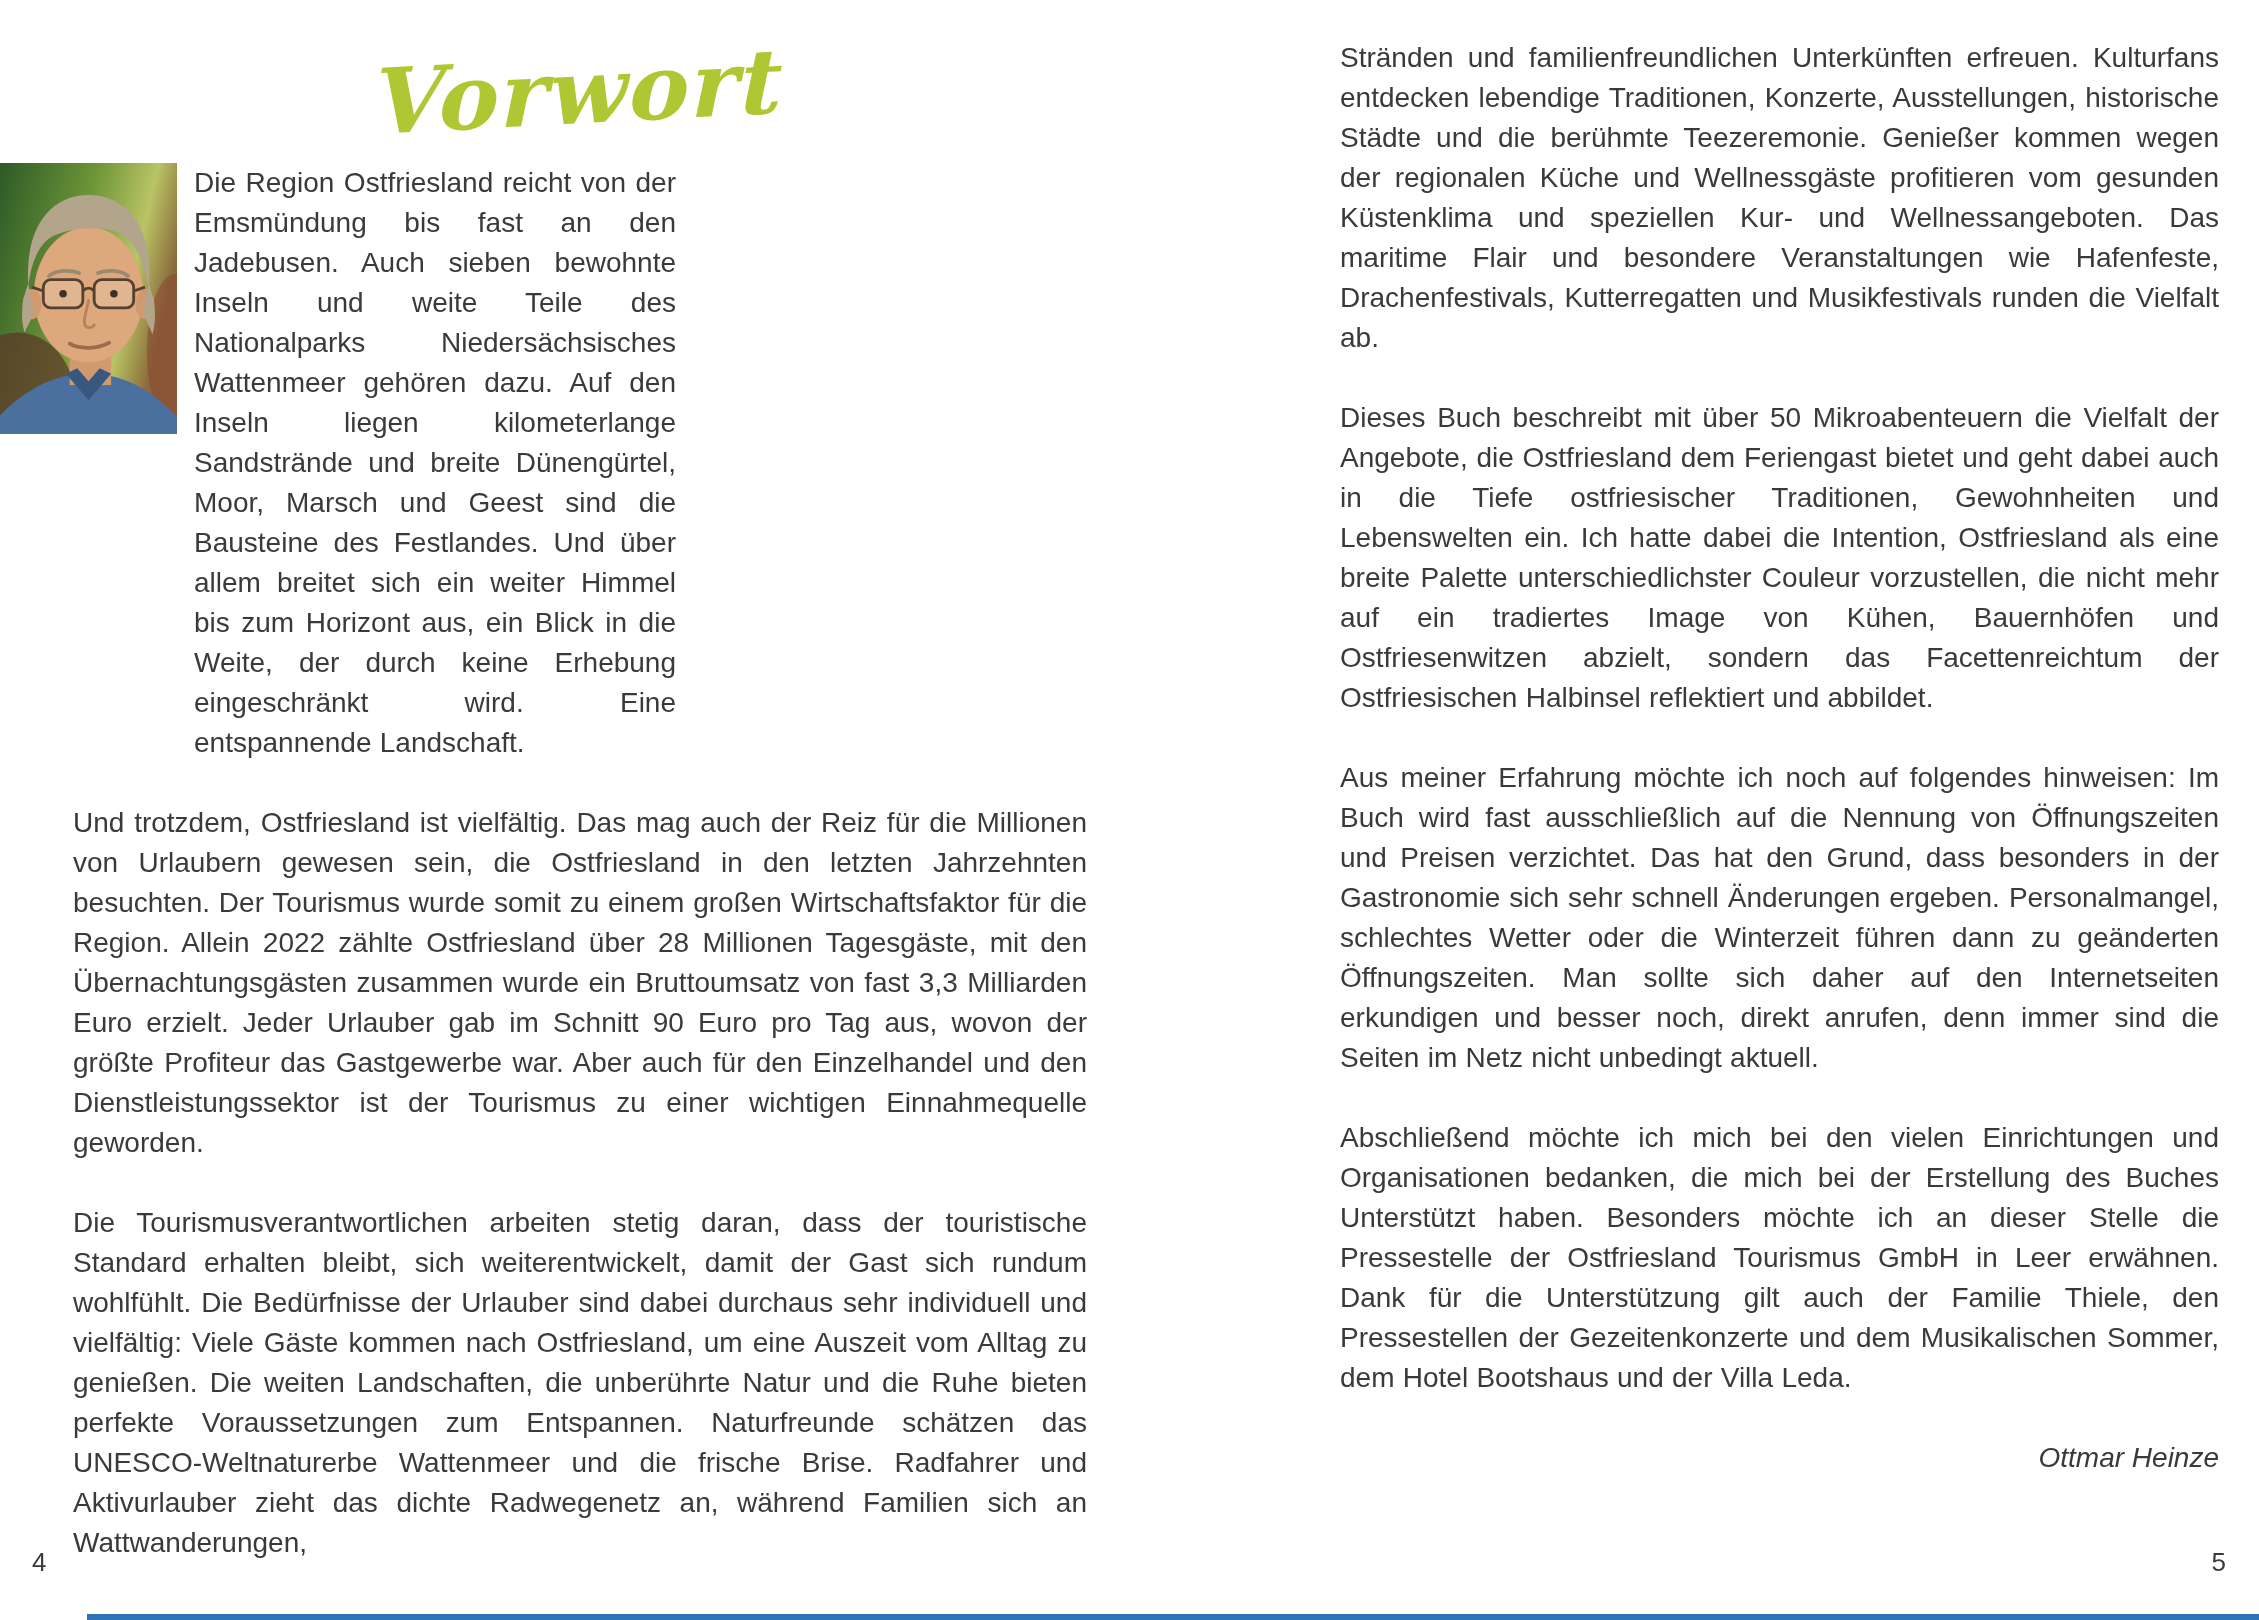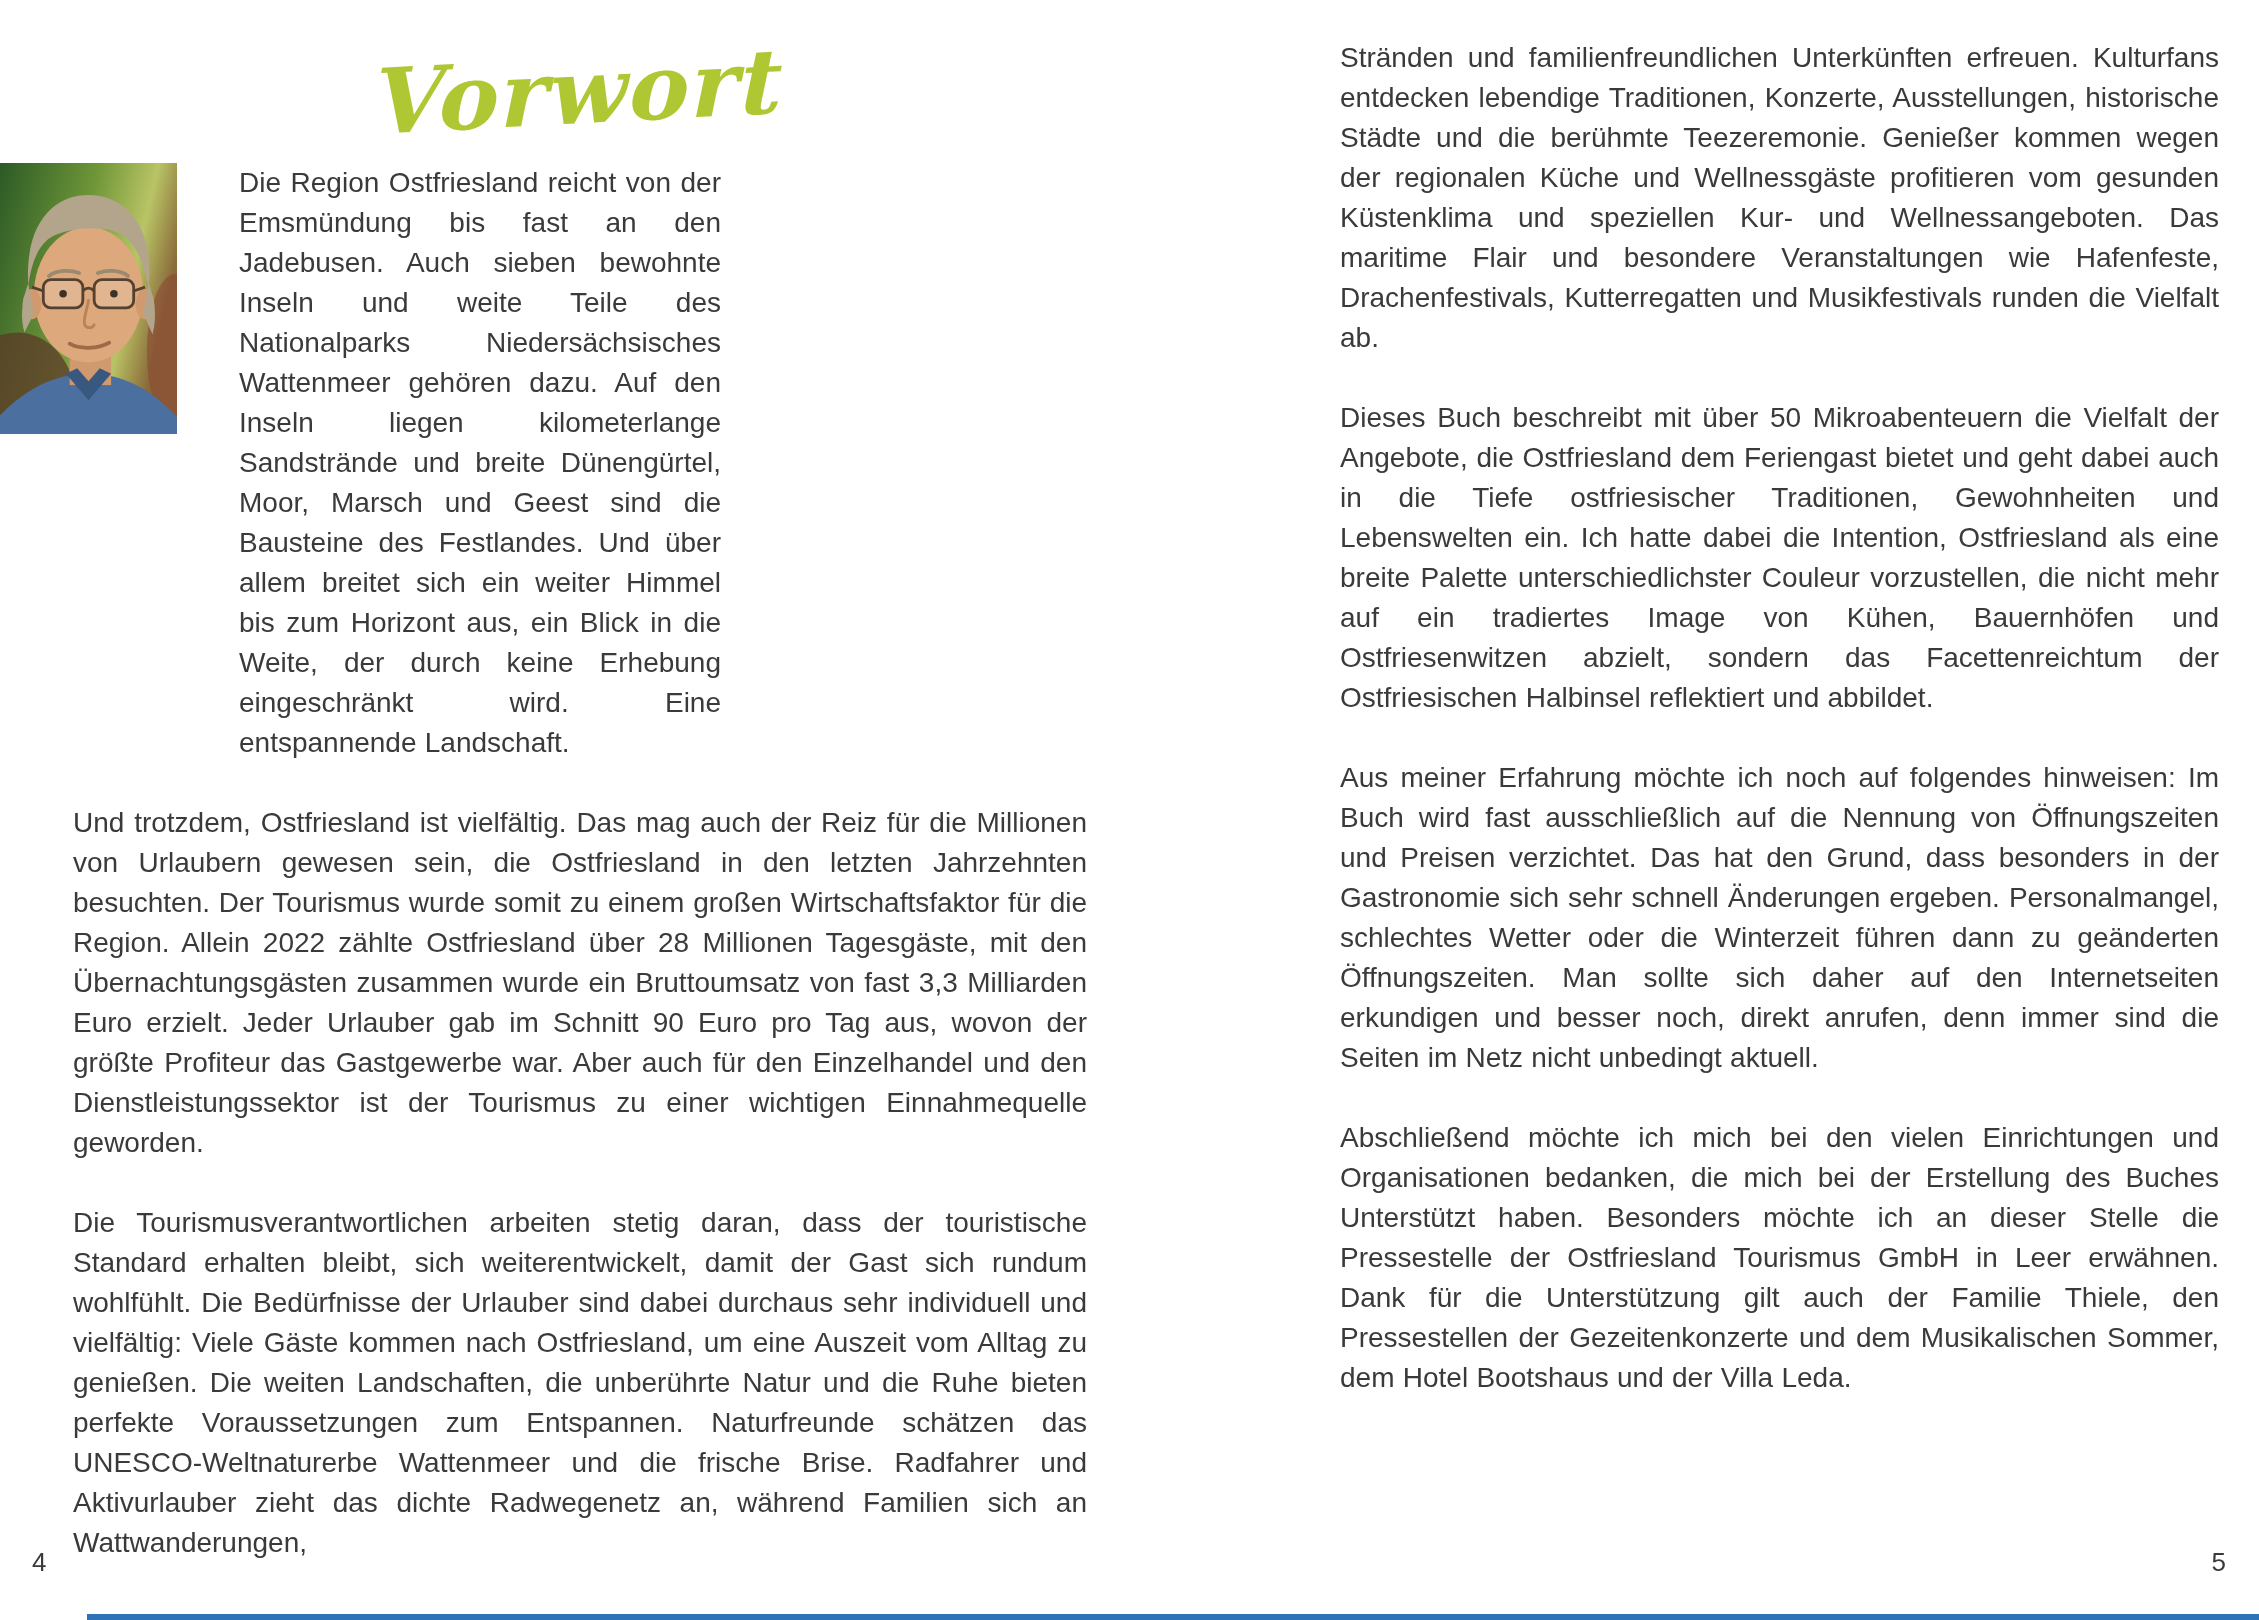--- a/index.html
+++ b/index.html
@@ -35,21 +35,20 @@
     margin:0 0 40px 0;
     hyphens:auto;
     -webkit-hyphens:auto;
     word-spacing:0.5px;
   }
 
   .intro-row{
     display:flex;
     margin-left:-73px;   
     margin-bottom:40px;
-    gap:45px;
   }
   .photo{
     width:177px;height:271px;
     flex:none;
     overflow:hidden;
   }
   .intro{
     width:482px;
     margin:0 0 0 17px;
   }
@@ -129,19 +128,20 @@
 
     <div class="pagenum left">4</div>
   </section>
 
   <section class="page page-right">
     <p class="body">Stränden und familienfreundlichen Unterkünften erfreuen. Kulturfans entdecken lebendige Traditionen, Konzerte, Ausstellungen, historische Städte und die berühmte Teezeremonie. Genießer kommen wegen der regionalen Küche und Wellnessgäste profitieren vom gesunden Küstenklima und speziellen Kur- und Wellnessangeboten. Das maritime Flair und besondere Veranstaltungen wie Hafenfeste, Drachenfestivals, Kutterregatten und Musikfestivals runden die Vielfalt ab.</p>
     <p class="body">Dieses Buch beschreibt mit über 50 Mikroabenteuern die Vielfalt der Angebote, die Ostfriesland dem Feriengast bietet und geht dabei auch in die Tiefe ostfriesischer Traditionen, Gewohnheiten und Lebenswelten ein. Ich hatte dabei die Intention, Ostfriesland als eine breite Palette unterschiedlichster Couleur vorzustellen, die nicht mehr auf ein tradiertes Image von Kühen, Bauernhöfen und Ostfriesenwitzen abzielt, sondern das Facettenreichtum der Ostfriesischen Halbinsel reflektiert und abbildet.</p>
     <p class="body">Aus meiner Erfahrung möchte ich noch auf folgendes hinweisen: Im Buch wird fast ausschließlich auf die Nennung von Öffnungszeiten und Preisen verzichtet. Das hat den Grund, dass besonders in der Gastronomie sich sehr schnell Änderungen ergeben. Personalmangel, schlechtes Wetter oder die Winterzeit führen dann zu geänderten Öffnungszeiten. Man sollte sich daher auf den Internetseiten erkundigen und besser noch, direkt anrufen, denn immer sind die Seiten im Netz nicht unbedingt aktuell.</p>
     <p class="body">Abschließend möchte ich mich bei den vielen Einrichtungen und Organisationen bedanken, die mich bei der Erstellung des Buches Unterstützt haben. Besonders möchte ich an dieser Stelle die Pressestelle der Ostfriesland Tourismus GmbH in Leer erwähnen. Dank für die Unterstützung gilt auch der Familie Thiele, den Pressestellen der Gezeitenkonzerte und dem Musikalischen Sommer, dem Hotel Bootshaus und der Villa Leda.</p>
 
+    <div class="signature">Ottmar Heinze</div>
 
     <div class="pagenum right">5</div>
   </section>
 
   <div class="bottom-bar"></div>
 </div>
 
 
 </body></html>

